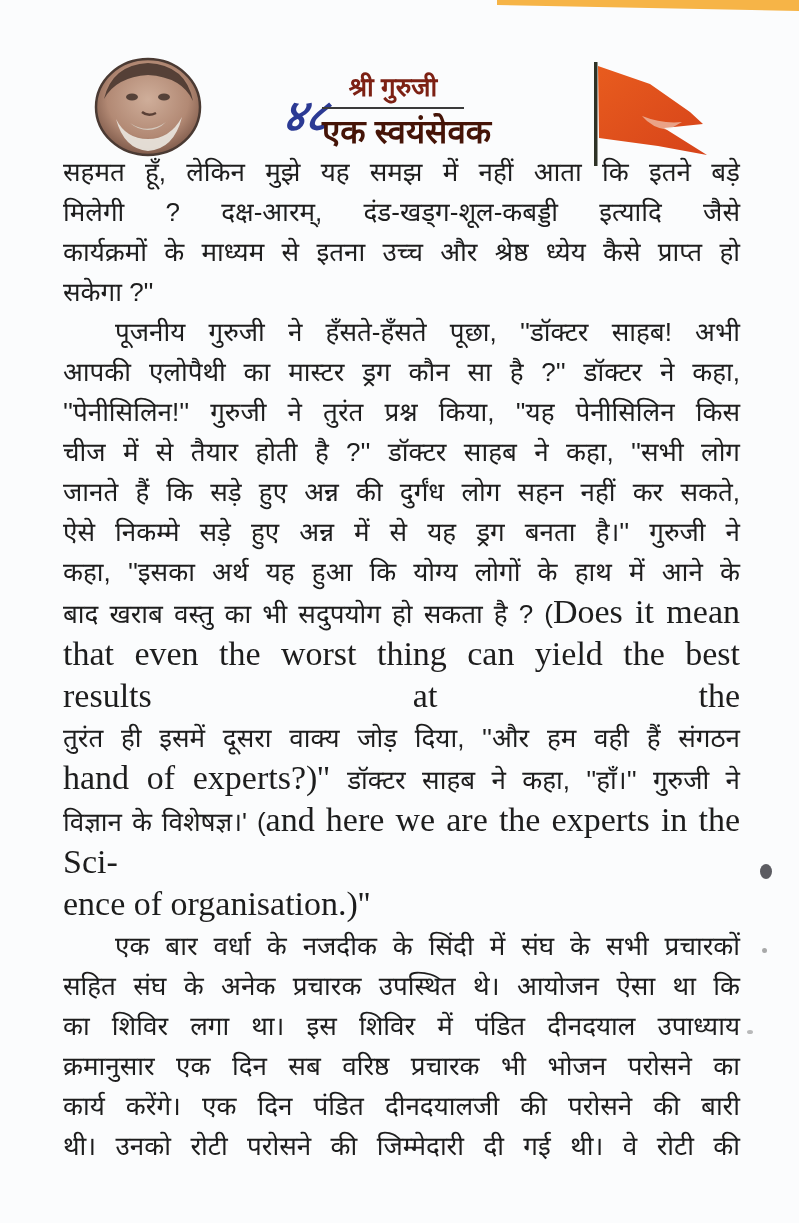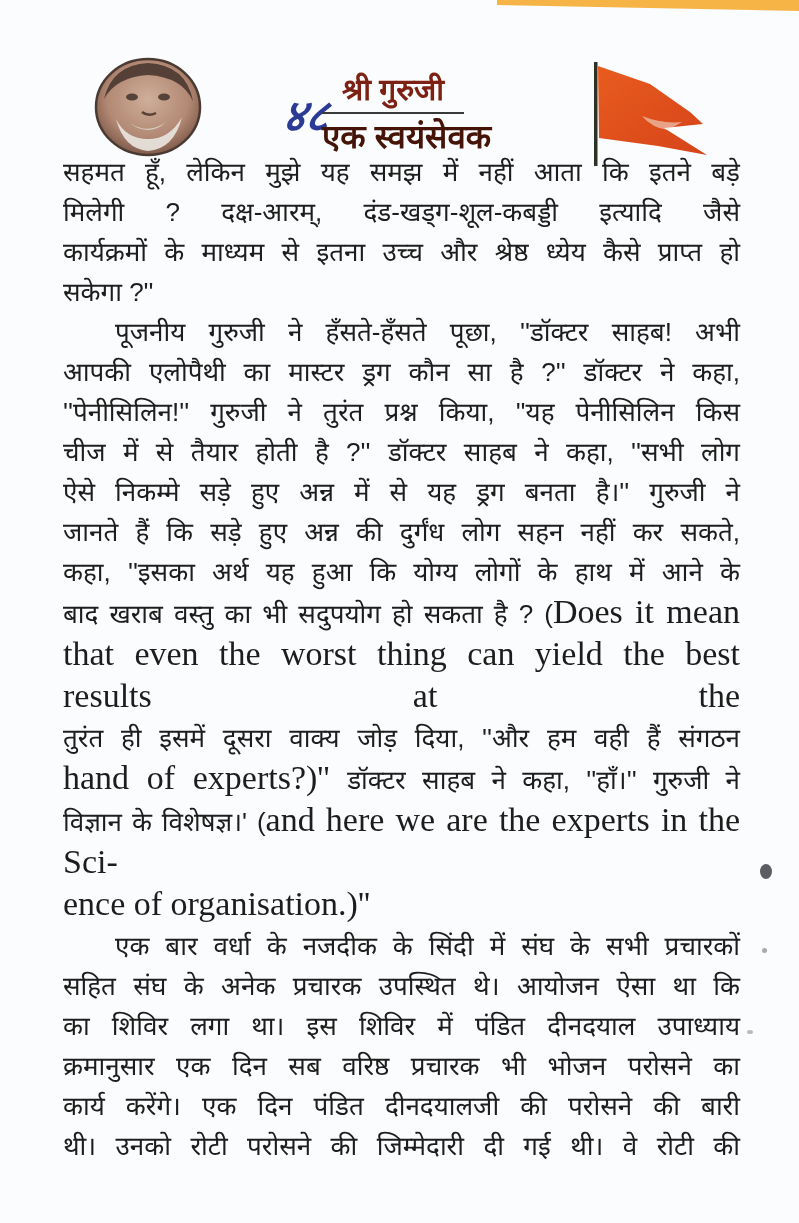--- a/index.html
+++ b/index.html
@@ -18,21 +18,21 @@
   }
   
   .portrait{position:absolute;left:94px;top:57px;width:108px;height:100px;}
   .page-number{
     position:absolute;left:283px;top:94px;
     color:#2b3a94;font-size:44px;font-weight:bold;font-style:italic;
     transform:skewX(-6deg);line-height:1;
   }
   .title-block{position:absolute;left:322px;top:72px;width:142px;text-align:center;}
   .book-title{
-    margin:0;color:#7d2114;font-size:30px;font-weight:bold;line-height:1.2;
+    margin:0;color:#7d2114;font-size:26px;font-weight:bold;line-height:1.2;
     white-space:nowrap;
   }
   .title-rule{height:2px;background:#3a3a3a;margin:4px 0 4px 0;width:142px;}
   .book-subtitle{
     margin:0;color:#451407;font-size:33px;font-weight:bold;line-height:1.15;
     white-space:nowrap;
   }
   .flag{position:absolute;left:572px;top:54px;width:145px;height:115px;}
   
   .text-body{
@@ -103,22 +103,22 @@
         <div class="line">सहमत हूँ, लेकिन मुझे यह समझ में नहीं आता कि इतने बड़े</div>
         <div class="line">मिलेगी ? दक्ष-आरम्, दंड-खड्ग-शूल-कबड्डी इत्यादि जैसे</div>
         <div class="line">कार्यक्रमों के माध्यम से इतना उच्च और श्रेष्ठ ध्येय कैसे प्राप्त हो</div>
         <div class="line flush">सकेगा ?''</div>
       </div>
       <div class="para">
         <div class="line indent">पूजनीय गुरुजी ने हँसते-हँसते पूछा, ''डॉक्टर साहब! अभी</div>
         <div class="line">आपकी एलोपैथी का मास्टर ड्रग कौन सा है ?'' डॉक्टर ने कहा,</div>
         <div class="line">''पेनीसिलिन!'' गुरुजी ने तुरंत प्रश्न किया, ''यह पेनीसिलिन किस</div>
         <div class="line">चीज में से तैयार होती है ?'' डॉक्टर साहब ने कहा, ''सभी लोग</div>
+        <div class="line">जानते हैं कि सड़े हुए अन्न की दुर्गंध लोग सहन नहीं कर सकते,</div>
         <div class="line">ऐसे निकम्मे सड़े हुए अन्न में से यह ड्रग बनता है।'' गुरुजी ने</div>
-        <div class="line">जानते हैं कि सड़े हुए अन्न की दुर्गंध लोग सहन नहीं कर सकते,</div>
         <div class="line">कहा, ''इसका अर्थ यह हुआ कि योग्य लोगों के हाथ में आने के</div>
         <div class="line">बाद खराब वस्तु का भी सदुपयोग हो सकता है ? (<span class="latin">Does it mean</span></div>
         <div class="line"><span class="latin">that even the worst thing can yield the best results at the</span></div>
         <div class="line">तुरंत ही इसमें दूसरा वाक्य जोड़ दिया, ''और हम वही हैं संगठन</div>
         <div class="line"><span class="latin">hand of experts?)'' </span>डॉक्टर साहब ने कहा, ''हाँ।'' गुरुजी ने</div>
         <div class="line">विज्ञान के विशेषज्ञ।' (<span class="latin">and here we are the experts in the Sci-</span></div>
         <div class="line flush"><span class="latin">ence of organisation.)''</span></div>
       </div>
       <div class="para">
         <div class="line indent">एक बार वर्धा के नजदीक के सिंदी में संघ के सभी प्रचारकों</div>

